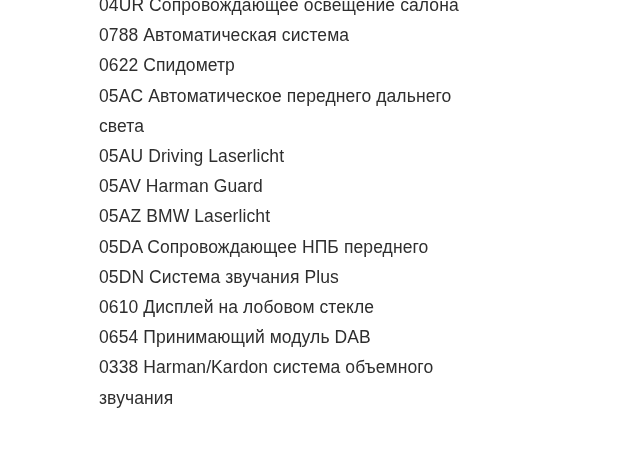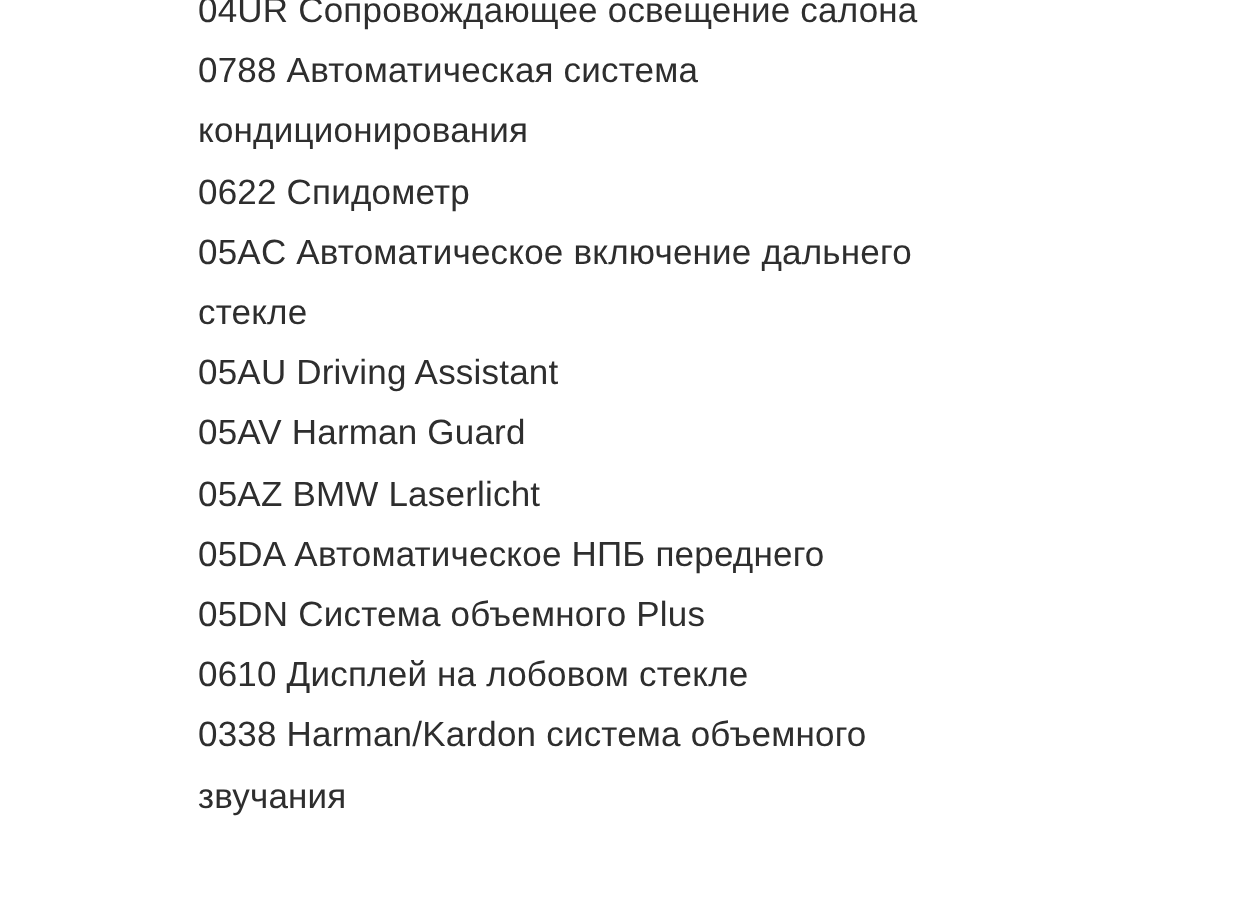--- a/index.html
+++ b/index.html
@@ -49,29 +49,29 @@
     height: 2px;
     background: #ffffff;
   }
 </style>
 </head>
 <body>
 
 <div id="option-list" style="top: -10px;">
   <div class="opt-line first">04UR Сопровождающее освещение салона</div>
   <div class="opt-line">0788 Автоматическая система</div>
-  <div class="opt-line">кондиционирования</div>
   <div class="opt-line">0622 Спидометр</div>
-  <div class="opt-line">05AC Автоматическое включение дальнего</div>
-  <div class="opt-line">стекле</div>
-  <div class="opt-line">05AU Driving Assistant</div>
+  <div class="opt-line">05AC Автоматическое переднего дальнего</div>
+  <div class="opt-line">света</div>
+  <div class="opt-line">05AU Driving Laserlicht</div>
   <div class="opt-line">05AV Harman Guard</div>
   <div class="opt-line">05AZ BMW Laserlicht</div>
-  <div class="opt-line">05DA Автоматическое НПБ переднего</div>
-  <div class="opt-line">05DN Система объемного Plus</div>
+  <div class="opt-line">05DA Сопровождающее НПБ переднего</div>
+  <div class="opt-line">05DN Система звучания Plus</div>
   <div class="opt-line">0610 Дисплей на лобовом стекле</div>
+  <div class="opt-line">0654 Принимающий модуль DAB</div>
   <div class="opt-line">0338 Harman/Kardon система объемного</div>
   <div class="opt-line">звучания</div>
 
 </div>
 
 <div id="top-clip"></div>
 <div id="bottom-fade"></div>
 
 </body></html>

